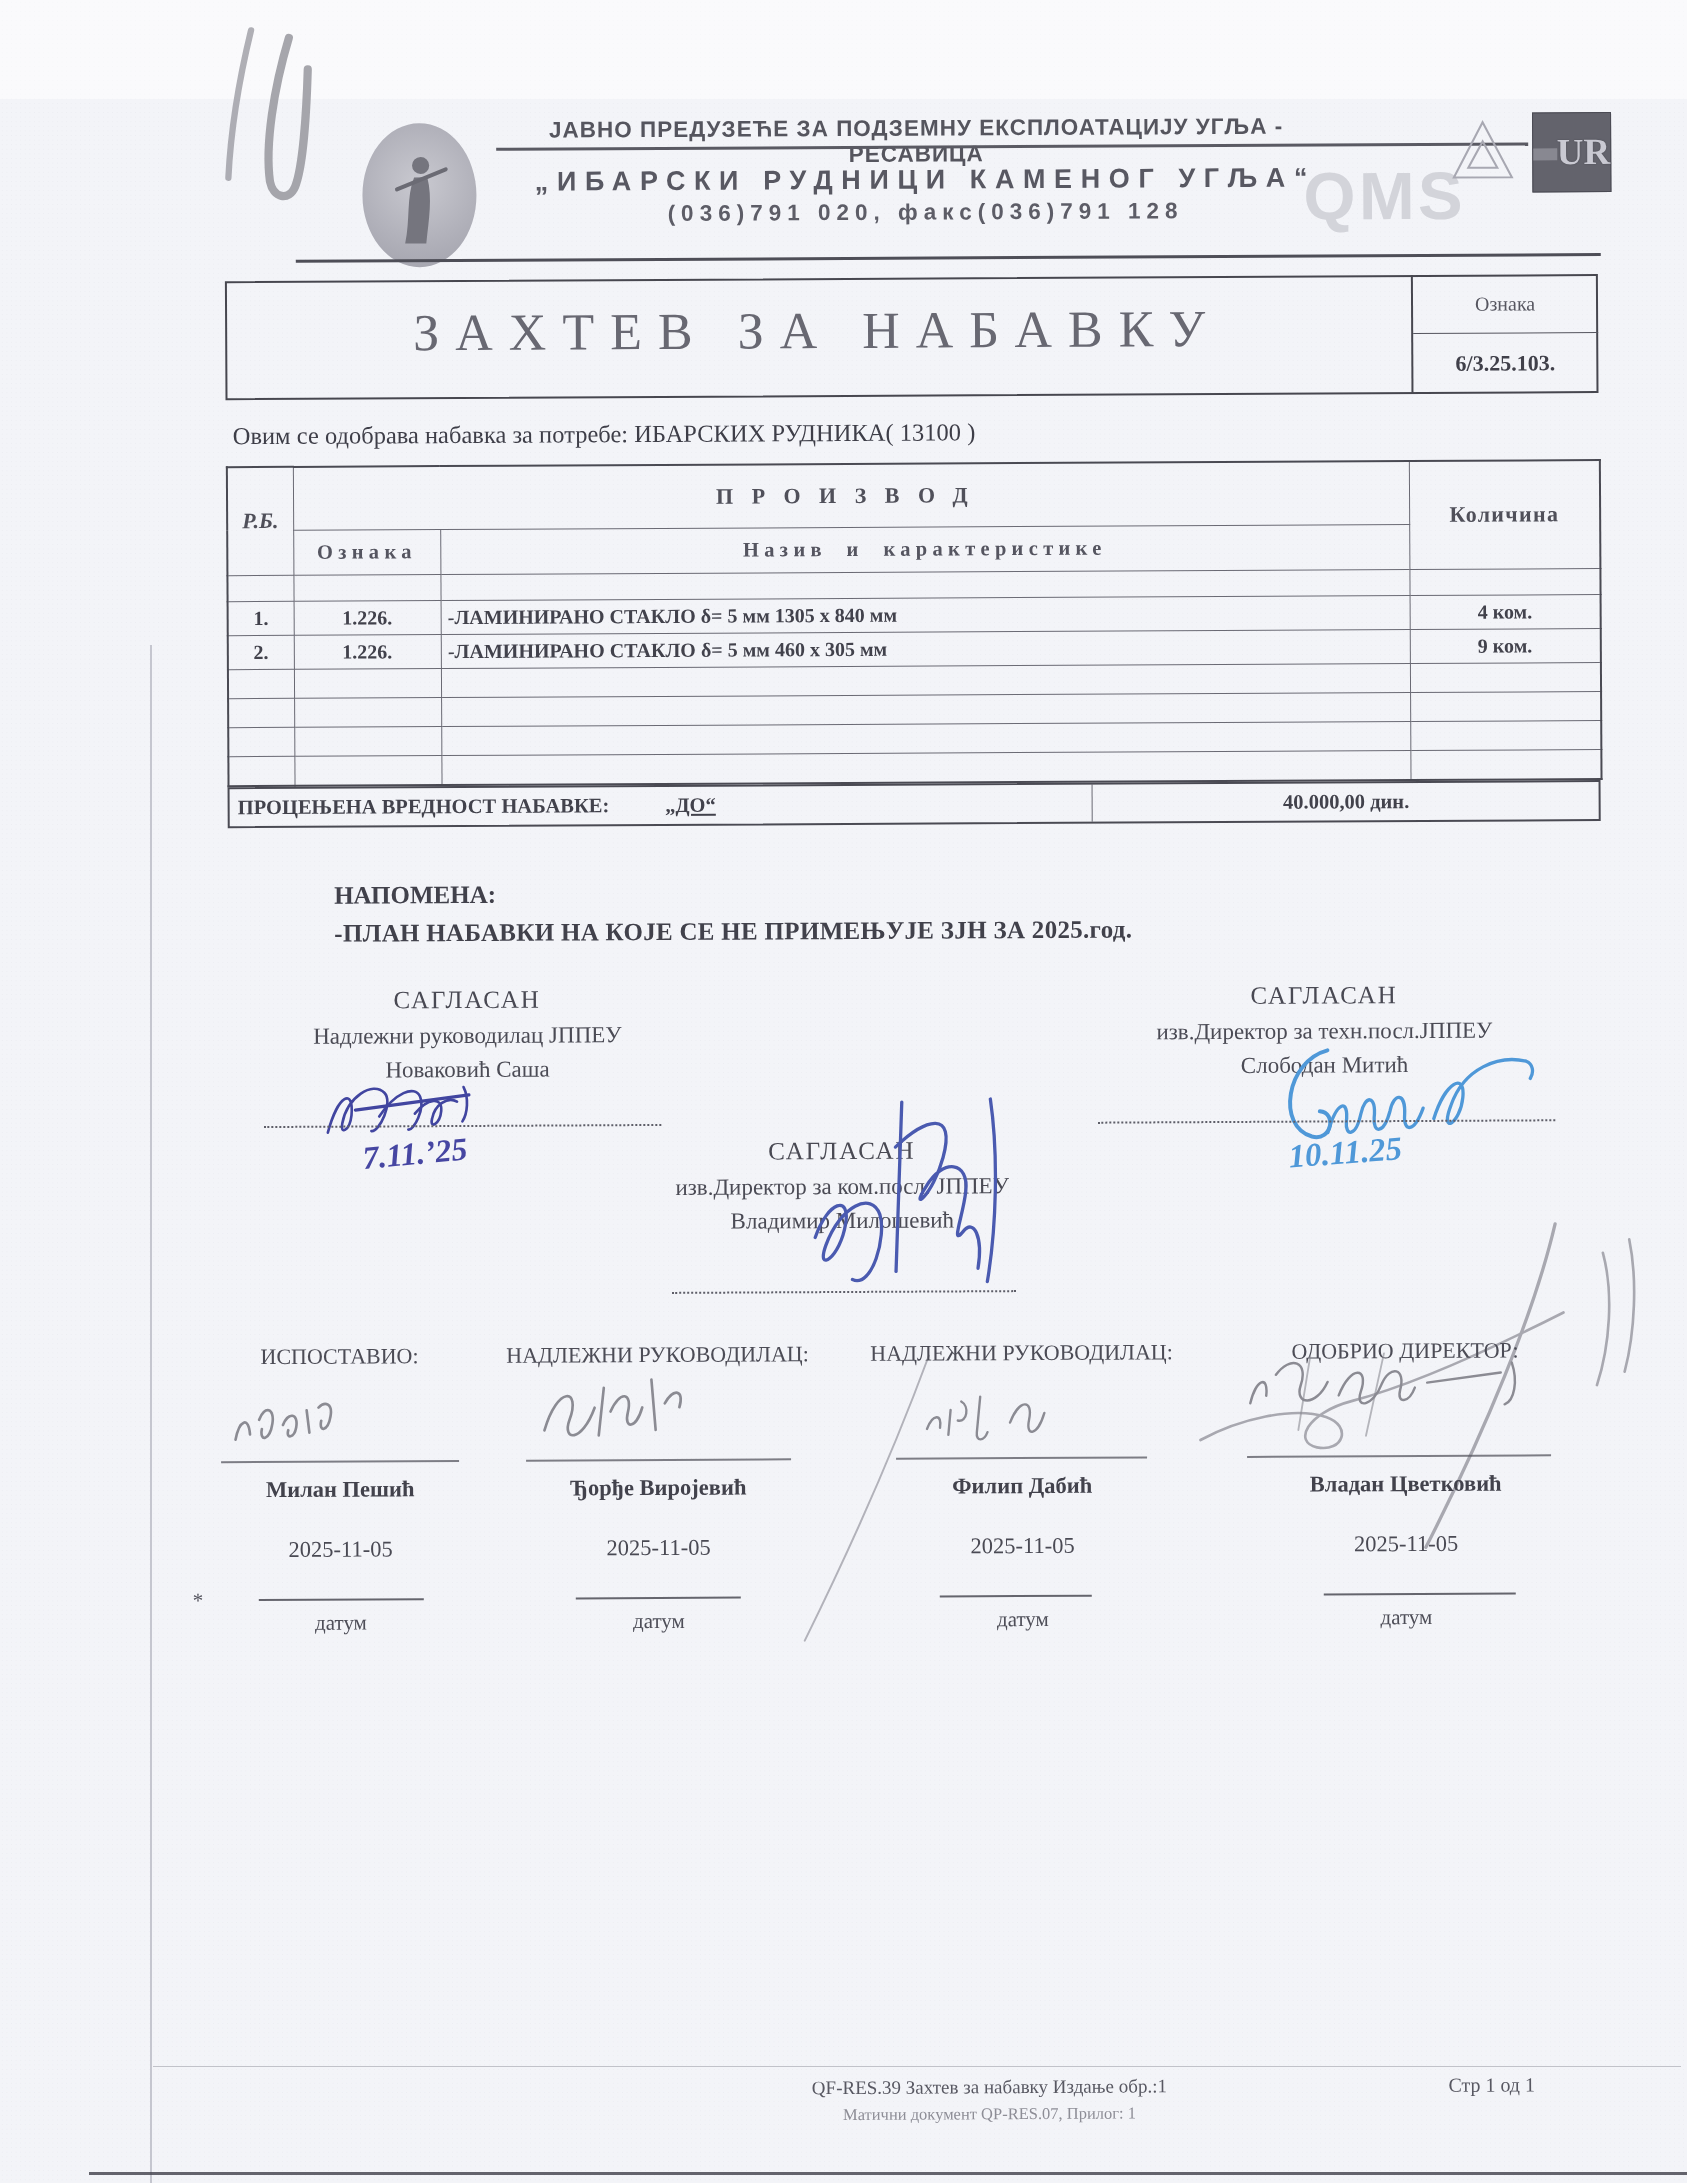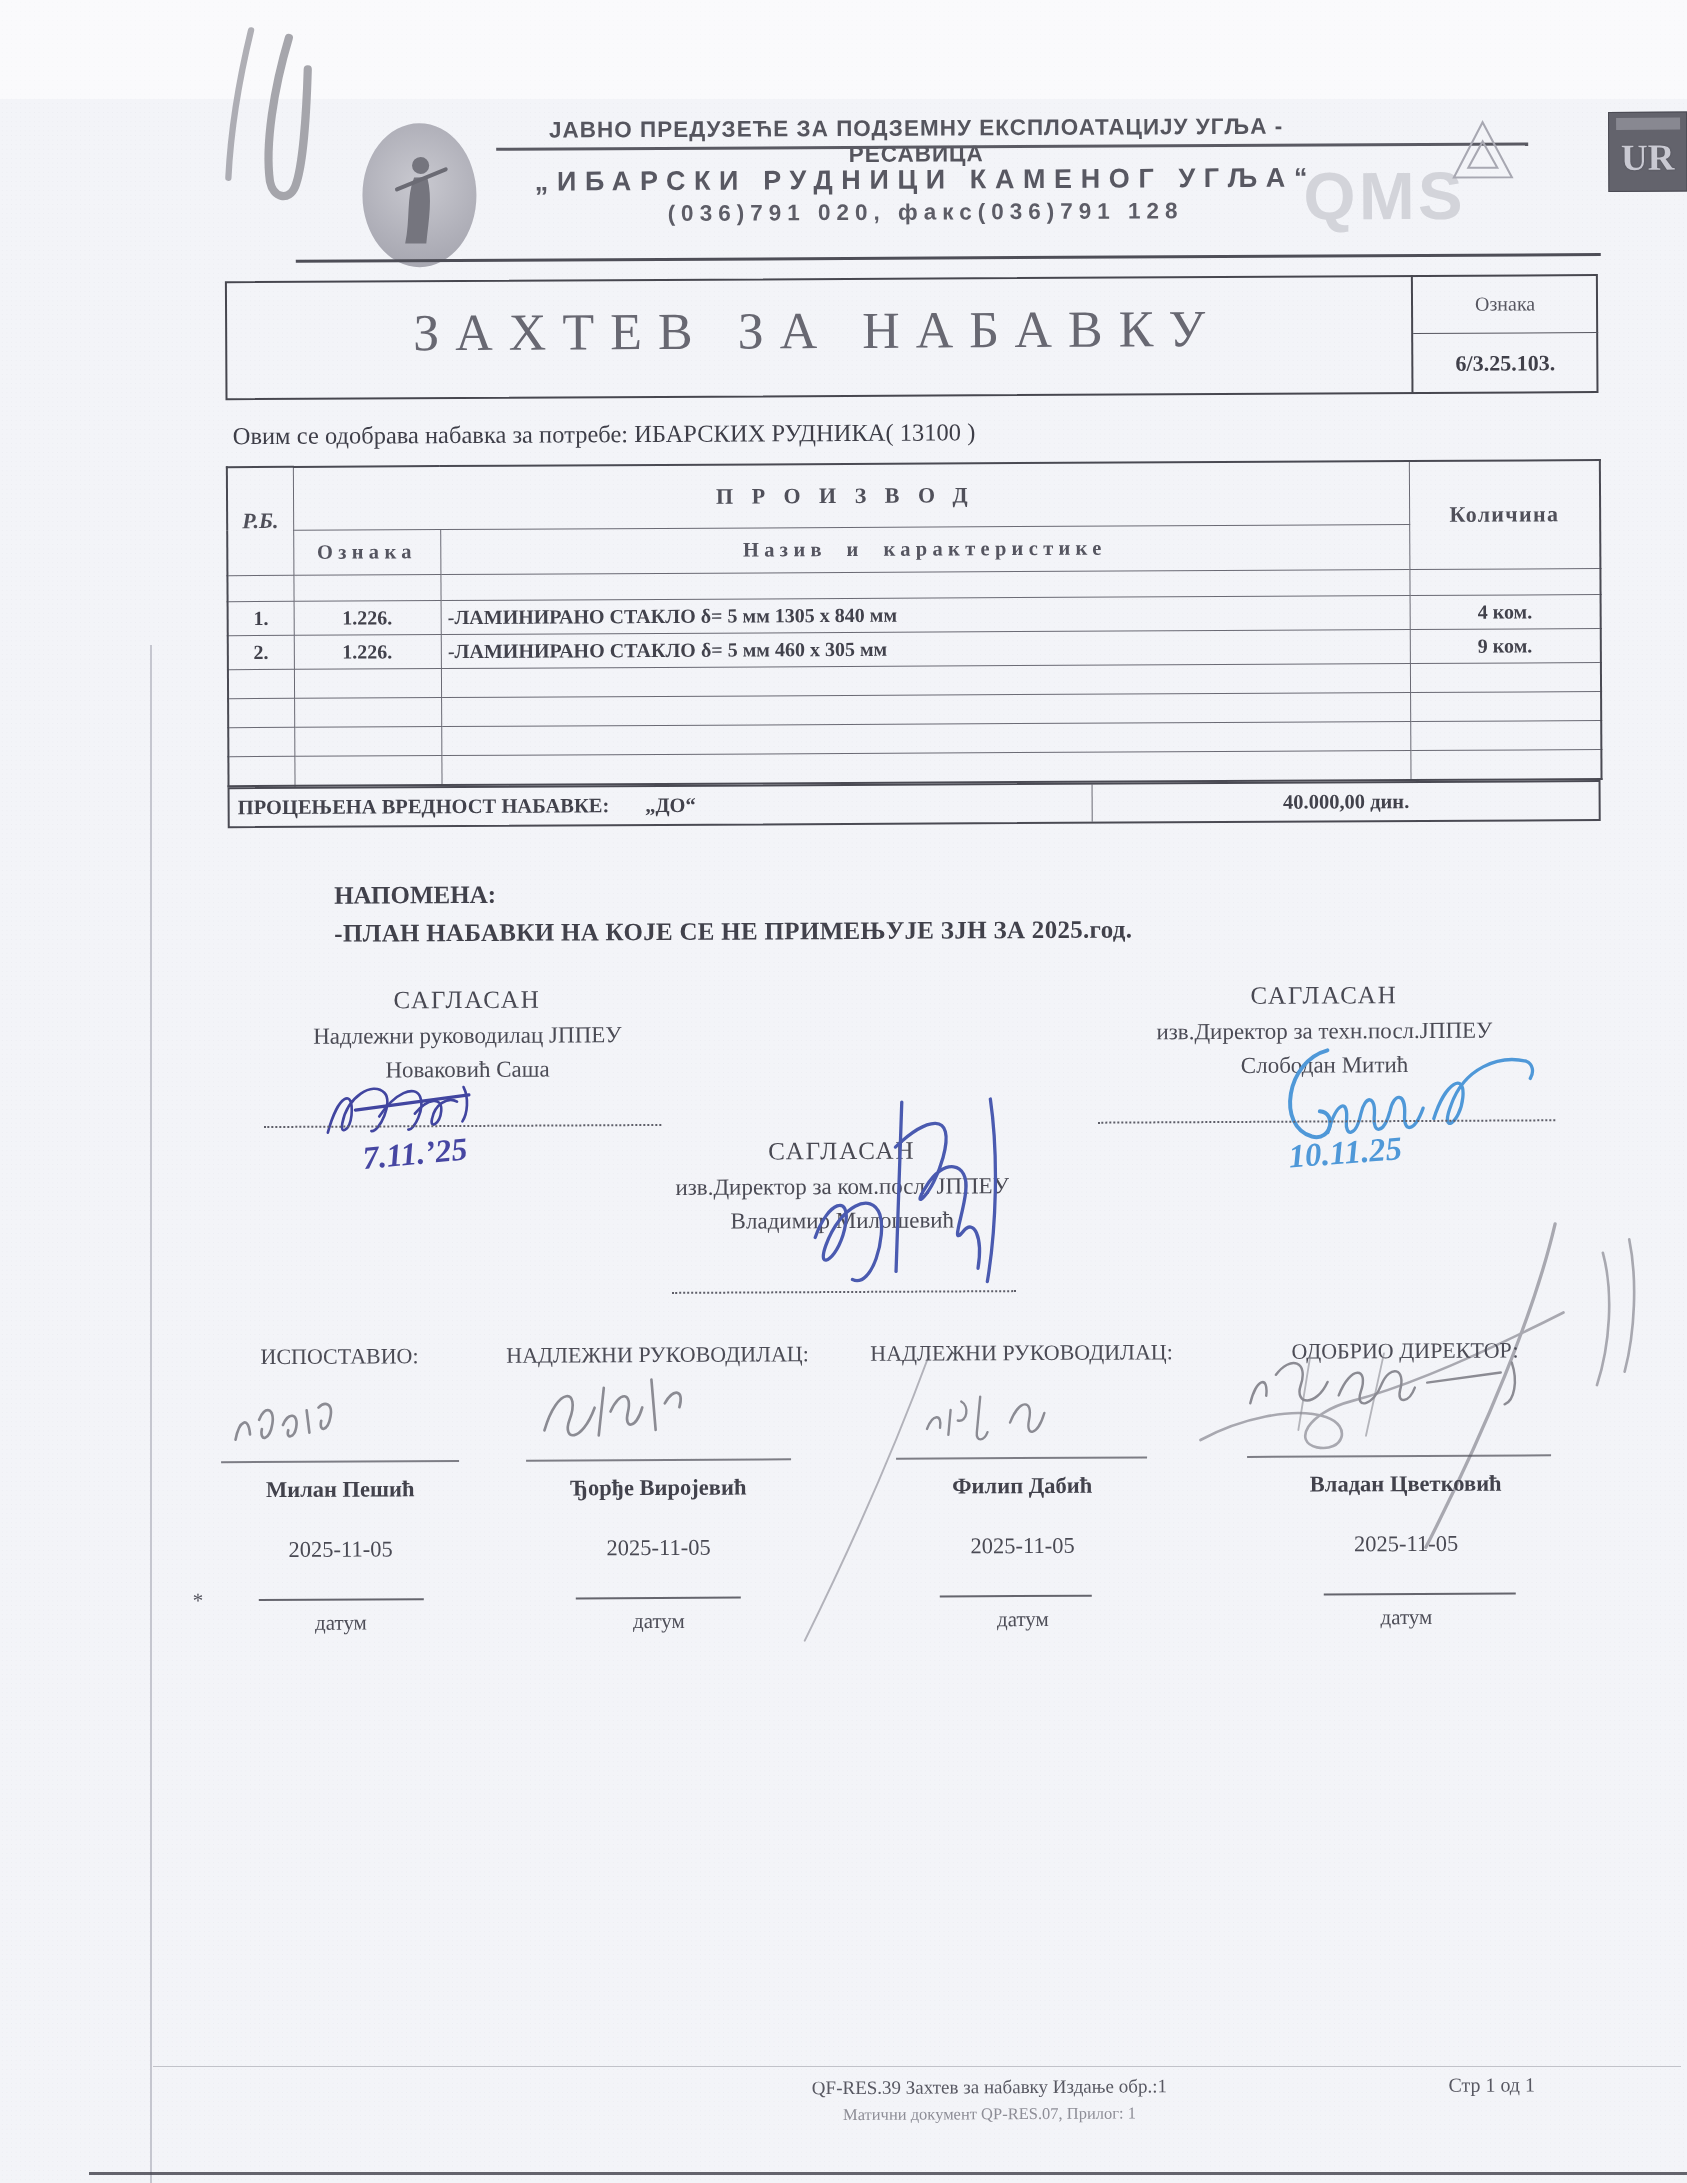--- a/index.html
+++ b/index.html
@@ -26,22 +26,22 @@
   
   .company-line1{left:501px;top:116px;width:838px;font-size:22.5px;font-weight:bold;letter-spacing:1px;color:#55555e;}
   .header-rule1{left:500px;top:146px;width:1032px;height:2.6px;background:#5a5a63;}
   .company-line2{left:509px;top:165px;width:840px;font-size:27px;font-weight:bold;letter-spacing:8.6px;color:#585862;}
   .company-line3{left:509px;top:200px;width:840px;font-size:22.5px;font-weight:bold;letter-spacing:6px;color:#5d5d67;}
   .header-rule2{left:299px;top:257px;width:1305px;height:3.3px;background:#4e4e57;}
   .logo-circle{left:366px;top:121px;width:114px;height:144px;border-radius:50%;
     background:radial-gradient(circle at 50% 42%, #c9c9d0 0%, #b2b2bb 55%, #a0a0aa 100%);}
   .qms{left:1307px;top:160px;font-size:67px;font-weight:bold;letter-spacing:3.3px;color:#d3d4da;font-family:"Liberation Sans",sans-serif;}
   .qms-tri{left:1452px;top:120px;}
-  .ur-box{left:1612px;top:116px;width:77px;height:78px;background:#63636c;border:1.3px solid #4a4a53;
-    display:flex;flex-direction:column;align-items:center;}
+  .ur-box{left:1536px;top:116px;width:77px;height:78px;background:#63636c;border:1.3px solid #4a4a53;
+    display:flex;flex-direction:row;align-items:center;}
   .ur-strip{width:64px;height:12px;margin-top:4.6px;background:rgba(205,205,215,0.35);}
   .ur-text{font-size:37px;font-weight:bold;color:#c9c9d2;line-height:56px;font-family:"Liberation Serif",serif;text-shadow:0 0 1.3px #3c3c44;}
 
   
   .title-table{left:228px;top:278px;width:1373px;height:119px;border:2.6px solid #47474f;box-sizing:border-box;}
   .title-text{left:238px;top:301px;width:1164px;font-size:52px;letter-spacing:16px;color:#686872;}
   .code-cell{left:1414px;top:278px;width:187px;height:119px;border-left:2px solid #47474f;box-sizing:border-box;}
   .code-label{left:1422px;top:296px;width:172px;font-size:20px;color:#565660;}
   .code-divider{left:1416px;top:336px;width:185px;height:1.3px;background:#55555e;}
   .code-value{left:1422px;top:354px;width:172px;font-size:22px;font-weight:bold;color:#40404a;}
@@ -61,21 +61,21 @@
   .hrow2 td{height:45px;font-size:20.5px;font-weight:bold;color:#555560;border-bottom:1.3px solid #5a5a64;}
   .ozn-h{text-align:center;letter-spacing:5.3px;}
   .name-h{text-align:center;letter-spacing:5.3px;word-spacing:9.3px;}
   .sprow td{height:26.5px;border-bottom:0.7px solid #777781;}
   .drow td{height:34px;font-size:20px;font-weight:bold;color:#42424c;border-bottom:0.7px solid #777781;}
   .drow .c{text-align:center;}
   .erow td{height:29px;border-bottom:0.7px solid #80808a;}
 
   .value-row{left:228px;top:784px;width:1373px;height:41px;border:2px solid #4a4a53;box-sizing:border-box;background:transparent;}
   .value-label{left:238px;top:793px;font-size:20.5px;font-weight:bold;color:#42424c;}
-  .value-do{margin-left:36px;}
+  .value-do{margin-left:56px;text-decoration:underline;}
   .value-divider{left:1092px;top:785px;width:1.3px;height:38px;background:#6a6a74;}
   .value-amount{left:1095px;top:793px;width:503px;text-align:center;font-size:20.5px;font-weight:bold;color:#42424c;}
 
   .note-label{left:334px;top:879px;font-size:25px;font-weight:bold;color:#41414b;}
   .note-text{left:334px;top:917px;font-size:25px;font-weight:bold;color:#41414b;letter-spacing:0.3px;}
 
   
   .consent{position:absolute;text-align:center;}
   .consent .t{font-size:25px;letter-spacing:2px;color:#494953;}
   .consent .r{font-size:23px;margin-top:9.3px;color:#4b4b55;}

